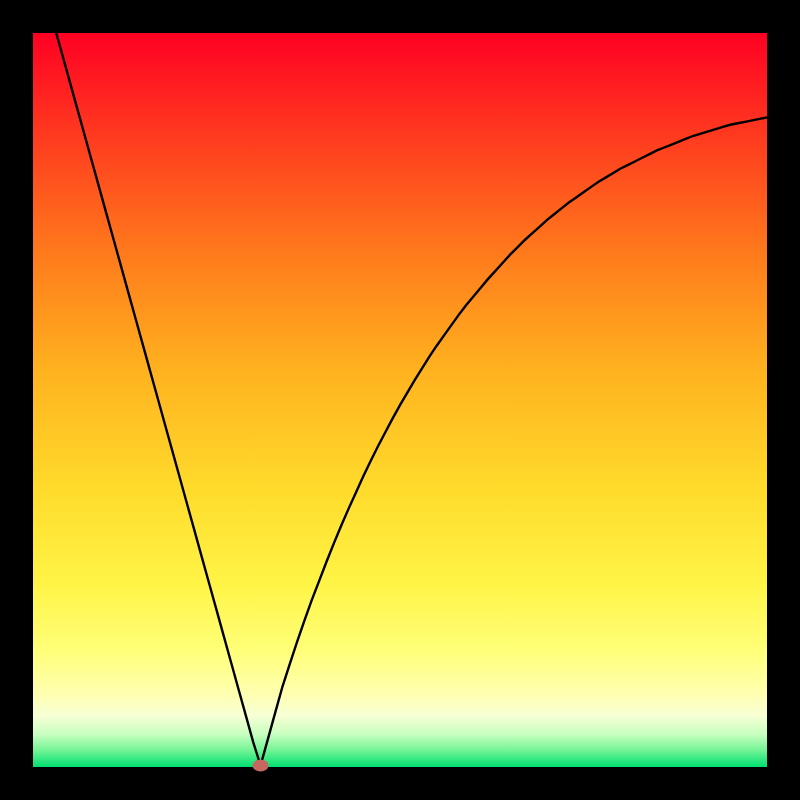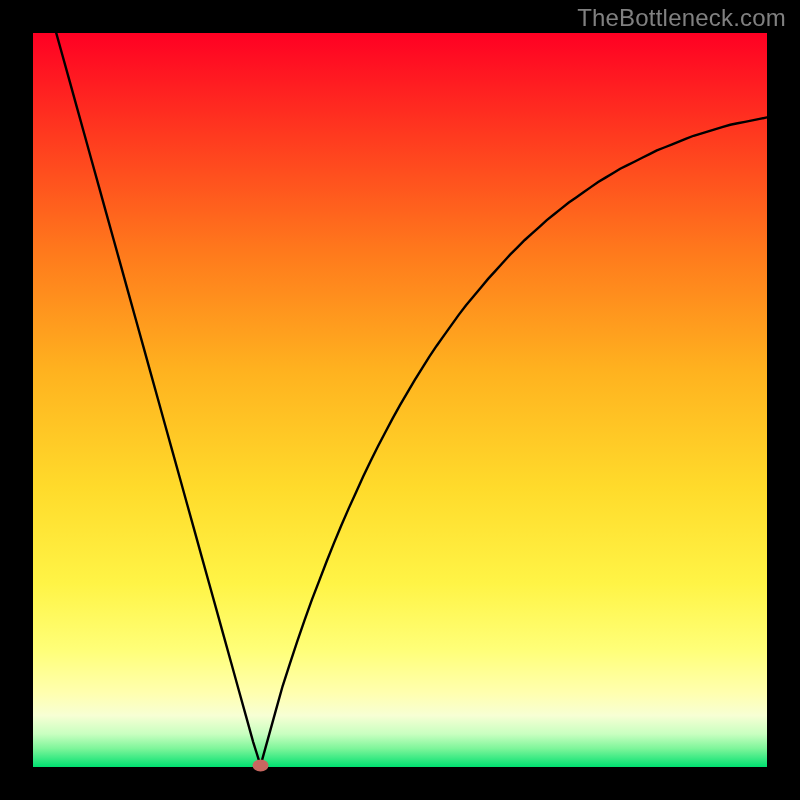--- a/index.html
+++ b/index.html
@@ -29,21 +29,20 @@
     pointer-events: none;
   }
   svg {
     display: block;
   }
 </style>
 </head>
 <body>
 
 <div class="outer">
-  <div class="watermark">TheBottleneck.com</div>
 
   <svg id="chart-svg" width="800" height="800" viewBox="0 0 800 800">
     <defs>
       <linearGradient id="bg-grad" x1="0" y1="0" x2="0" y2="1">
         <stop offset="0%" stop-color="#ff0023"></stop>
         <stop offset="14%" stop-color="#ff3a1f"></stop>
         <stop offset="30%" stop-color="#ff7a1c"></stop>
         <stop offset="46%" stop-color="#ffb21f"></stop>
         <stop offset="62%" stop-color="#ffdb2b"></stop>
         <stop offset="75%" stop-color="#fff446"></stop>

